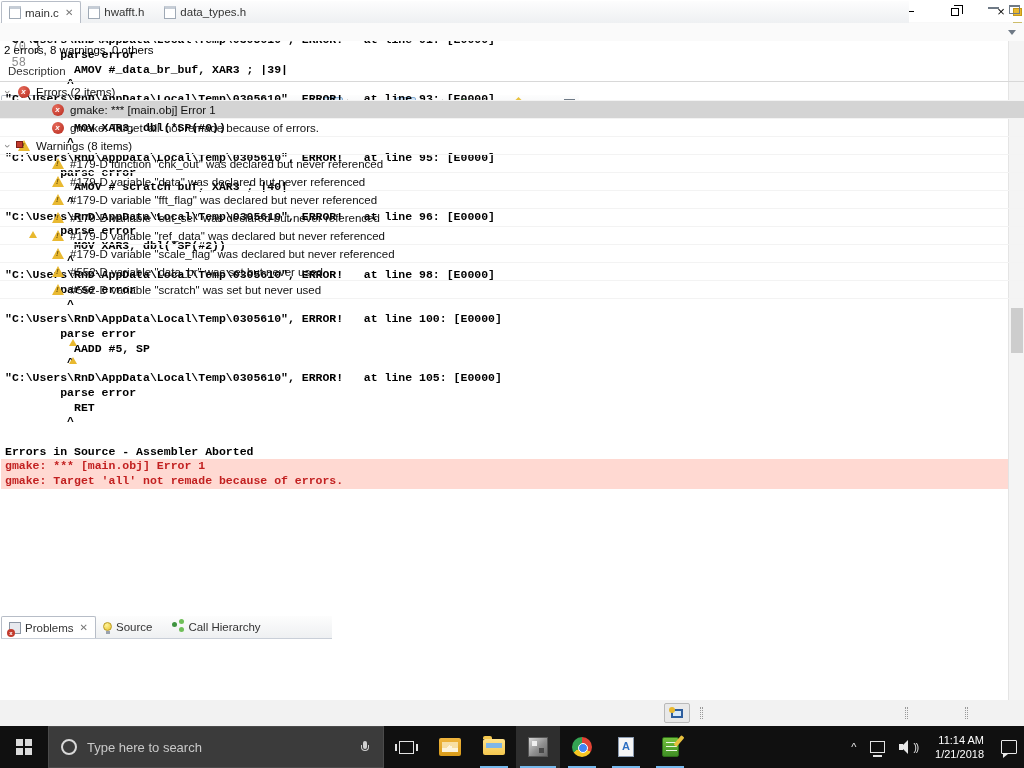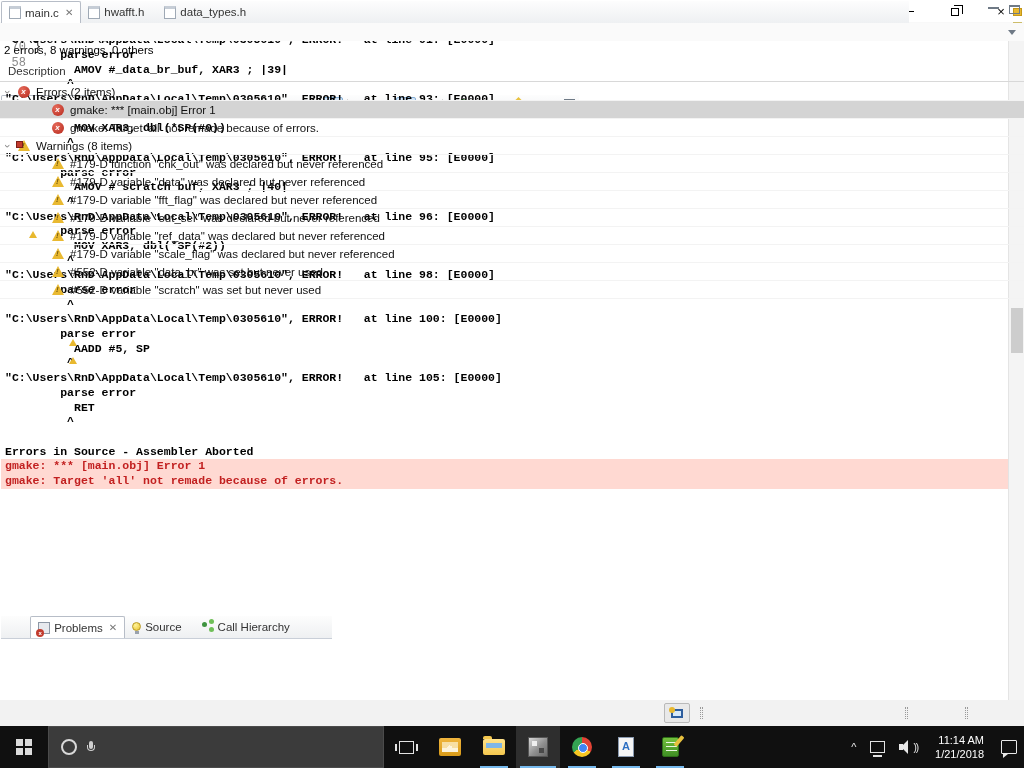--- a/index.html
+++ b/index.html
@@ -156,21 +156,21 @@
   #console-body { position:absolute; top:40px; left:1px; right:16px; bottom:1px; overflow:hidden; font-family:"Liberation Mono","DejaVu Sans Mono",monospace; font-size:11.5px; color:#000; padding-left:4px; }
   .cline { white-space:pre; line-height:14.7px; height:14.7px;font-weight:bold; }
   .cline.err { background:#ffd9d2; color:#c22020; margin-left:-4px; padding-left:4px; }
   .cline.clip { height:8px; overflow:hidden; }
   .cline.clip span { display:block; margin-top:-7px; }
   #console-vscroll { position:absolute; top:23px; right:0; bottom:0; width:16px; background:#f4f4f4; border-left:1px solid #e4e4e4; }
   #console-vthumb { position:absolute; left:2px; top:285px; width:12px; height:45px; background:#cdcdcd; }
 
   
   #problems { left:692px; top:178px; width:332px; height:521px; border:1px solid #aab4c0; border-right:none; background:#fff; }
-  #problems .tabrow { height:23px;justify-content:center; }
+  #problems .tabrow { height:23px; }
   #prob-menurow { position:absolute; top:23px; left:0; right:0; height:18px; background:#fafafa; }
   #prob-menurow .view-menu-caret { position:absolute; right:8px; top:7px; }
   #prob-summary { position:absolute; top:44px; left:4px; right:0; font-size:11.5px; color:#000; }
   #prob-desc { position:absolute; top:62px; left:0; right:0; height:20px; font-size:11.5px; color:#333; padding:3px 0 0 8px; border-bottom:1px solid #d8d8d8; }
   #prob-rows { position:absolute; top:83px; left:0; right:0; bottom:16px; overflow:hidden; }
   .prow { height:18px; display:flex; align-items:center; white-space:nowrap; font-size:11.5px; color:#111; border-bottom:1px solid #f3f3f3; }
   .prow.sel { background:#d4d4d4; }
   .prow .chev { width:16px; }
   .prow.ind { padding-left:34px; }
   .picon { width:15px; height:14px; flex:none; margin-right:5px; display:flex; align-items:center; justify-content:center; }
@@ -845,20 +845,21 @@
     <div id="start-btn">
       <span class="win-logo">
           <i></i>
           <i></i>
           <i></i>
           <i></i>
         </span>
     </div>
     <div id="search-box">
       <span class="cortana-ring"></span>
+      <span id="search-text">Type here to search</span>
       <span class="mic"></span>
     </div>
     <div class="tb-app">
         <span class="i-taskview"></span>
       </div>
     <div class="tb-app">
         <span class="i-outlook"></span>
       </div>
     <div class="tb-app running">
         <span class="i-explorer"></span>

